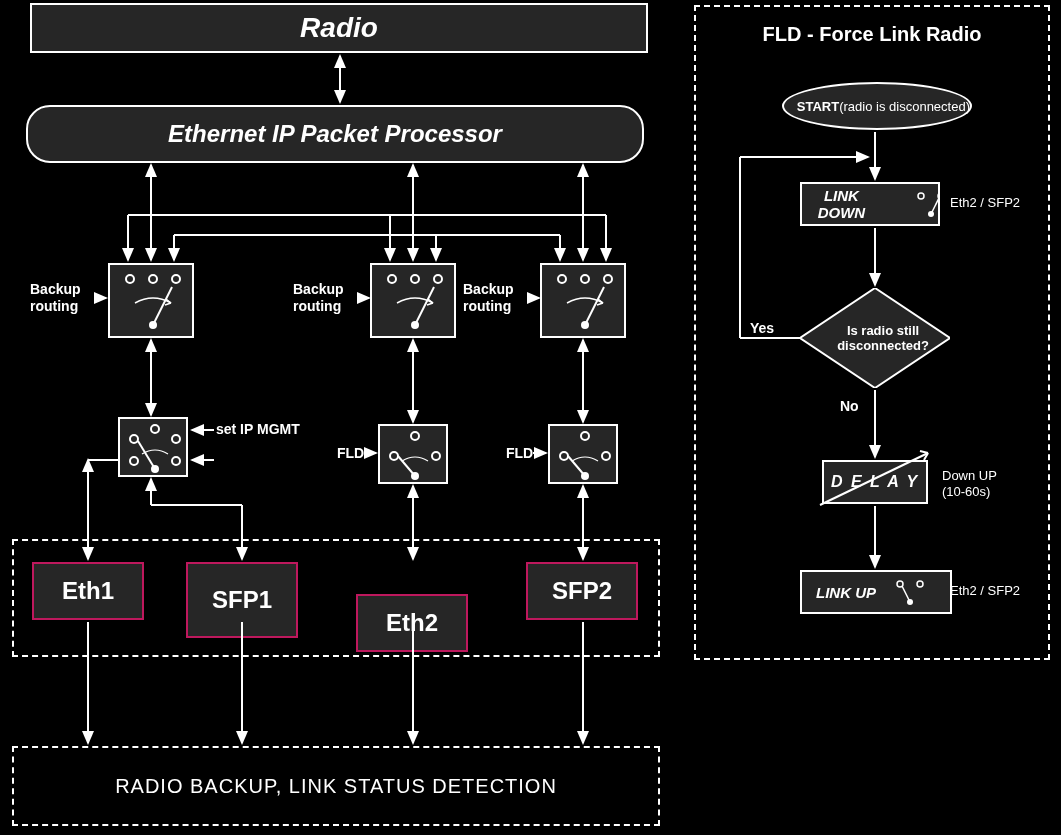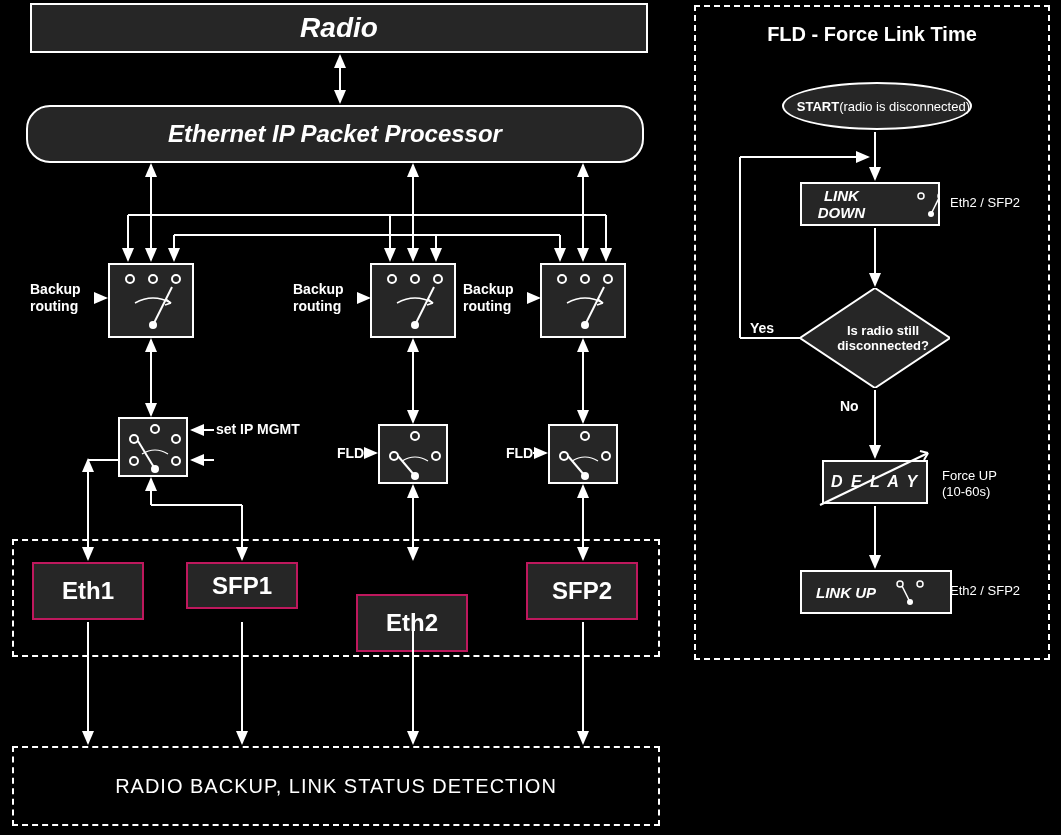--- a/index.html
+++ b/index.html
@@ -154,38 +154,38 @@
       <path d="M 35 50 L 18 30" stroke="#fff" stroke-width="2"></path>
       <path d="M 22 35 Q 35 27 48 35" stroke="#fff" stroke-width="1.2" fill="none"></path>
     </svg>
 </div>
 
 <div class="dashed-box" style="left:12px; top:539px; width:648px; height:118px;"></div>
 
 <div class="port-box" style="left:32px; top:562px; width:112px; height:58px;">
   <span>Eth1</span>
 </div>
-<div class="port-box" style="left:186px; top:562px; width:112px; height:47px;">
+<div class="port-box" style="left:186px; top:562px; width:112px; height:76px;">
   <span>SFP1</span>
 </div>
 <div class="port-box" style="left:356px; top:594px; width:112px; height:58px;">
   <span>Eth2</span>
 </div>
 <div class="port-box" style="left:526px; top:562px; width:112px; height:58px;">
   <span>SFP2</span>
 </div>
 
 <div class="dashed-box" style="left:12px; top:746px; width:648px; height:80px; display:flex; align-items:center; justify-content:center;">
   <span style="font-size:20px; letter-spacing:1px;">RADIO BACKUP, LINK STATUS DETECTION</span>
 </div>
 
 <div class="dashed-box" style="left:694px; top:5px; width:356px; height:655px;"></div>
 
 <div class="label" style="left:694px; top:22px; width:356px; font-size:20px; font-weight:bold;">
-  <span>FLD - Force Link Time</span>
+  <span>FLD - Force Link Radio</span>
 </div>
 
 <div style="position:absolute; left:782px; top:82px; width:190px; height:48px; border:2px solid #fff; border-radius:50%; background:#262626; display:flex; flex-direction:row; align-items:center; justify-content:flex-end; font-size:13px;">
   <div style="font-weight:bold;"><span>START</span></div>
   <div><span>(radio is disconnected)</span></div>
 </div>
 
 <div class="box" style="left:800px; top:182px; width:140px; height:44px; justify-content:flex-start; padding-left:10px;gap:34px;">
   <span style="font-size:15px; font-weight:bold;">LINK DOWN</span>
   <svg width="40" height="40" style="margin-left:6px;">
@@ -219,21 +219,21 @@
 
 <div class="box" style="left:822px; top:460px; width:106px; height:44px;">
   <span style="font-size:16px; font-weight:bold; letter-spacing:2px;">D E L A Y</span>
 </div>
 
 <svg style="position:absolute; left:810px; top:445px; width:130px; height:70px;">
   <line x1="10" y1="60" x2="118" y2="8" stroke="#fff" stroke-width="2"></line>
   <path d="M 118 8 l -8 -2 m 8 2 l -4 7" stroke="#fff" stroke-width="2" fill="none"></path>
 </svg>
 <div class="label" style="left:942px; top:468px; font-size:13px; text-align:left;">
-  <span>Force UP</span><br>
+  <span>Down UP</span><br>
   <span>(10-60s)</span>
 </div>
 
 <div class="box" style="left:800px; top:570px; width:152px; height:44px; justify-content:flex-start; padding-left:14px;">
   <span style="font-size:15px; font-weight:bold;">LINK UP</span>
   <svg width="40" height="40" style="margin-left:14px;">
     <circle cx="10" cy="12" r="3" fill="none" stroke="#fff" stroke-width="1.5"></circle>
     <circle cx="30" cy="12" r="3" fill="none" stroke="#fff" stroke-width="1.5"></circle>
     <circle cx="20" cy="30" r="3" fill="#fff"></circle>
     <path d="M 20 30 L 12 14" stroke="#fff" stroke-width="1.5"></path>

